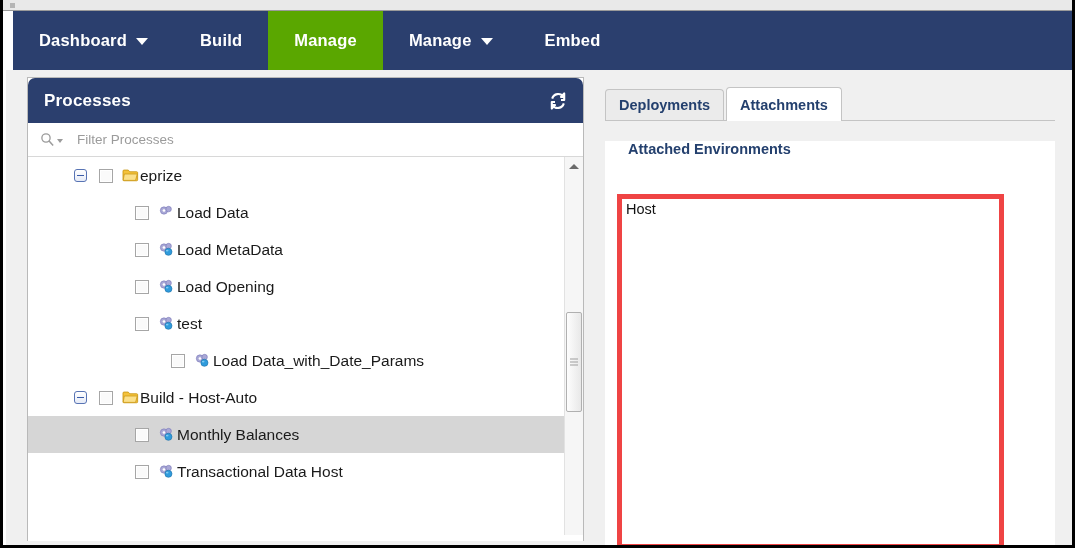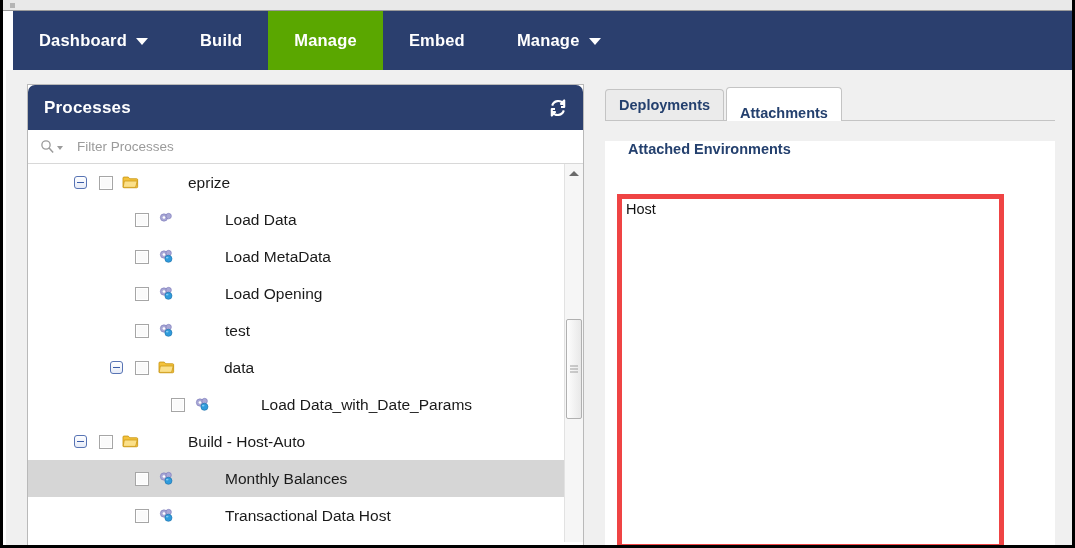--- a/index.html
+++ b/index.html
@@ -86,21 +86,21 @@
     top: 70px;
     width: 1069px;
     height: 475px;
     background: #f0f0f0;
   }
 
   
   #processes-panel {
     position: absolute;
     left: 21px;
-    top: 14px;
+    top: 7px;
     width: 557px;
     height: 464px;
     background: #ffffff;
     border: 1px solid #b9b9b9;
     border-bottom: none;
     box-sizing: border-box;
   }
   #processes-header {
     position: relative;
     height: 45px;
@@ -195,21 +195,21 @@
   .chk {
     width: 14px; height: 14px;
     box-sizing: border-box;
     border: 1px solid #a6a6a6;
     background: #fafafa;
     box-shadow: inset 0 0 0 1px #ffffff;
     flex: 0 0 auto;
     cursor: pointer;
   }
   .row-icon { flex: 0 0 auto; display: flex; align-items: center; }
-  .row-label { margin-left: 1px; padding-left: 48px; }
+  .row-label { margin-left: 1px; }
 
   
   #tree-scrollbar {
     position: absolute;
     right: 0;
     top: 0;
     width: 18px;
     height: 378px;
     background: #f6f6f6;
     border-left: 1px solid #e2e2e2;
@@ -286,21 +286,20 @@
     box-sizing: border-box;
     cursor: pointer;
     user-select: none;
   }
   .tab.active {
     background: #ffffff;
     height: 34px;
     position: relative;
     z-index: 2;
     margin-bottom: -1px;
-    align-items: flex-end;
   }
   #tabpanel {
     position: relative;
     background: #ffffff;
     height: 425px;
     border-left: 1px solid #ffffff;
   }
   #section-title {
     margin: 20px 0 8px 22px;
     font-size: 14.5px;
@@ -344,26 +343,26 @@
 
     <div class="navitem">
       <span>Build</span>
     </div>
 
     <div class="navitem active">
       <span>Manage</span>
     </div>
 
     <div class="navitem">
-      <span>Embed</span>
-    </div>
-
-    <div class="navitem">
       <span>Manage</span>
       <span class="caret-down"></span>
+    </div>
+
+    <div class="navitem">
+      <span>Embed</span>
     </div>
 
     <div class="navspacer"></div>
   </div>
 
   <div id="content">
 
     <div id="processes-panel">
 
       <div id="processes-header">
@@ -470,34 +469,20 @@
                   <g fill="#a9a8d6" stroke="#7b79ba" stroke-width="0.7">
                     <circle cx="6.6" cy="6.2" r="4.1"></circle>
                     <circle cx="11.8" cy="4.6" r="3.1"></circle>
                   </g>
                   <circle cx="6.6" cy="6.2" r="1.5" fill="#ffffff"></circle>
                   <circle cx="11.6" cy="11.0" r="4.0" fill="#2f9bdc" stroke="#1b6fa8" stroke-width="0.7"></circle>
                   <ellipse cx="10.2" cy="9.6" rx="1.5" ry="1.0" fill="#8fd2f5" opacity="0.85"></ellipse>
                 </svg>
               </span>
               <span class="row-label">test</span>
-            </div>
-            <div class="tree-row">
-              <span style="display: inline-block; flex: 0 0 auto; width: 82px;"></span>
-              <span class="toggle"></span>
-              <span style="display: inline-block; width: 12px; flex: 0 0 auto;"></span>
-              <span class="chk"></span>
-              <span style="display: inline-block; width: 9px; flex: 0 0 auto;"></span>
-              <span class="row-icon">
-                <svg viewBox="0 0 18 16" width="17" height="15" aria-hidden="true">
-                  <path d="M1 3.2 A1 1 0 0 1 2 2.2 L6.6 2.2 L8.2 4.0 L15.6 4.0 A1 1 0 0 1 16.6 5.0 L16.6 12.6 A1 1 0 0 1 15.6 13.6 L2 13.6 A1 1 0 0 1 1 12.6 Z" fill="#f4c23c" stroke="#c99512" stroke-width="0.9"></path>
-                  <path d="M2.4 6.4 L16.2 6.4 L14.4 13.2 L1.2 13.2 Z" fill="#fbe08a" stroke="#c99512" stroke-width="0.8"></path>
-                </svg>
-              </span>
-              <span class="row-label">data</span>
             </div>
             <div class="tree-row">
               <span style="display: inline-block; flex: 0 0 auto; width: 118px;"></span>
               <span class="toggle empty"></span>
               <span style="display: inline-block; width: 12px; flex: 0 0 auto;"></span>
               <span class="chk"></span>
               <span style="display: inline-block; width: 9px; flex: 0 0 auto;"></span>
               <span class="row-icon">
                 <svg viewBox="0 0 20 18" width="18" height="16" aria-hidden="true">
                   <g fill="#a9a8d6" stroke="#7b79ba" stroke-width="0.7">

